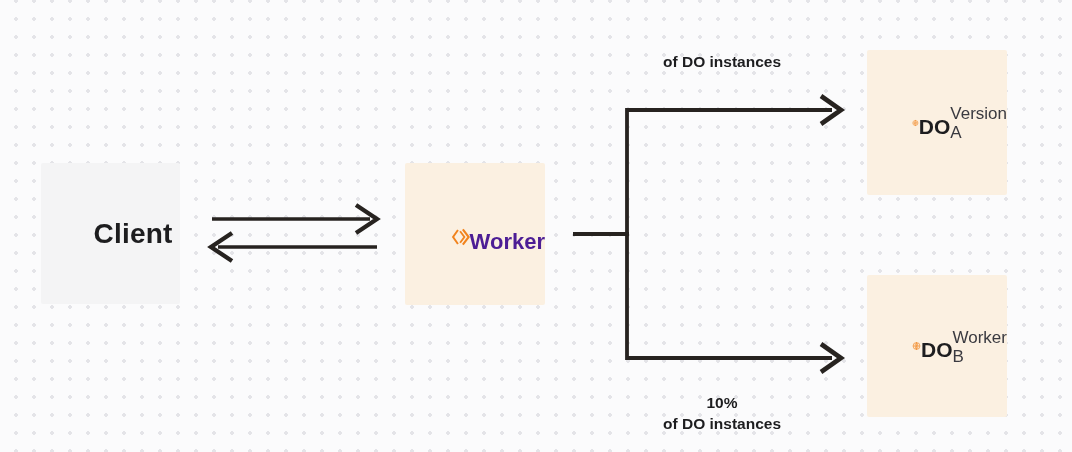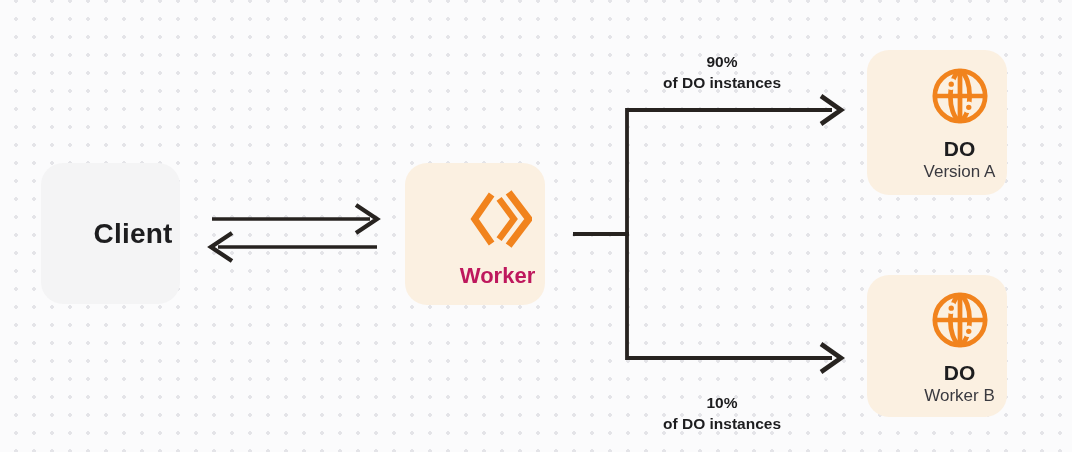--- a/index.html
+++ b/index.html
@@ -9,32 +9,32 @@
     background-color:#FBFBFC;
     background-image:radial-gradient(circle,#E4E4E8 1.7px,transparent 1.9px);
     background-size:18px 18px;
     background-position:7px 10px;
     font-family:"Liberation Sans",sans-serif;
     overflow:hidden;
   }
   .connectors{position:absolute;left:0;top:0;width:1072px;height:452px;}
   .node{
     position:absolute;
-    border-radius:22px;
-    display:flex;flex-direction:column;
+    border-radius:2px;
+    display:flex;
     align-items:center;justify-content:center;
     box-sizing:border-box;
     padding-left:45px;
   }
   .node-gray{background:#F4F4F5;}
   .node-cream{background:#FBF0E1;}
   .client-node{left:41px;top:163px;width:139px;height:141px;}
   .client-label{font-size:28px;font-weight:700;color:#1D1D1F;letter-spacing:.2px;}
   .worker-node{left:405px;top:163px;width:140px;height:142px;padding-top:6px;}
-  .worker-label{font-size:22px;font-weight:700;color:#be185d;margin-top:10px;}
+  .worker-label{font-size:22px;font-weight:700;color:#4c1d95;margin-top:10px;}
   .do-node{left:867px;width:140px;}
   .do-a{top:50px;height:145px;}
   .do-b{top:275px;height:142px;}
   .do-title{font-size:21px;font-weight:700;color:#1D1D1F;margin-top:8px;line-height:1.1;}
   .do-subtitle{font-size:17px;font-weight:400;color:#3A3A40;margin-top:3px;line-height:1.1;}
   .split-label{
     position:absolute;left:622px;width:200px;
     text-align:center;color:#1D1D1F;
     font-size:15.5px;font-weight:700;line-height:21px;
   }
@@ -75,21 +75,20 @@
   <div class="node node-cream worker-node">
     <svg class="icon-svg" width="68" height="68" viewBox="0 0 64 64" fill="none" stroke="#F1831D" stroke-linecap="butt" stroke-linejoin="miter">
       <polyline points="26,9 10,32 26,55" stroke-width="6.4"></polyline>
       <polyline points="33,13 47,32 33,51" stroke-width="6"></polyline>
       <polyline points="42,7 61,32 42,57" stroke-width="6.8"></polyline>
     </svg>
     <span class="worker-label">Worker</span>
   </div>
 
   <div class="split-label split-label-top">
-    <div>90%</div>
     <div>of DO instances</div>
   </div>
 
   <div class="split-label split-label-bottom">
     <div>10%</div>
     <div>of DO instances</div>
   </div>
 
   <div class="node node-cream do-node do-a">
     <svg class="icon-svg" width="66" height="66" viewBox="0 0 64 64" fill="none">

